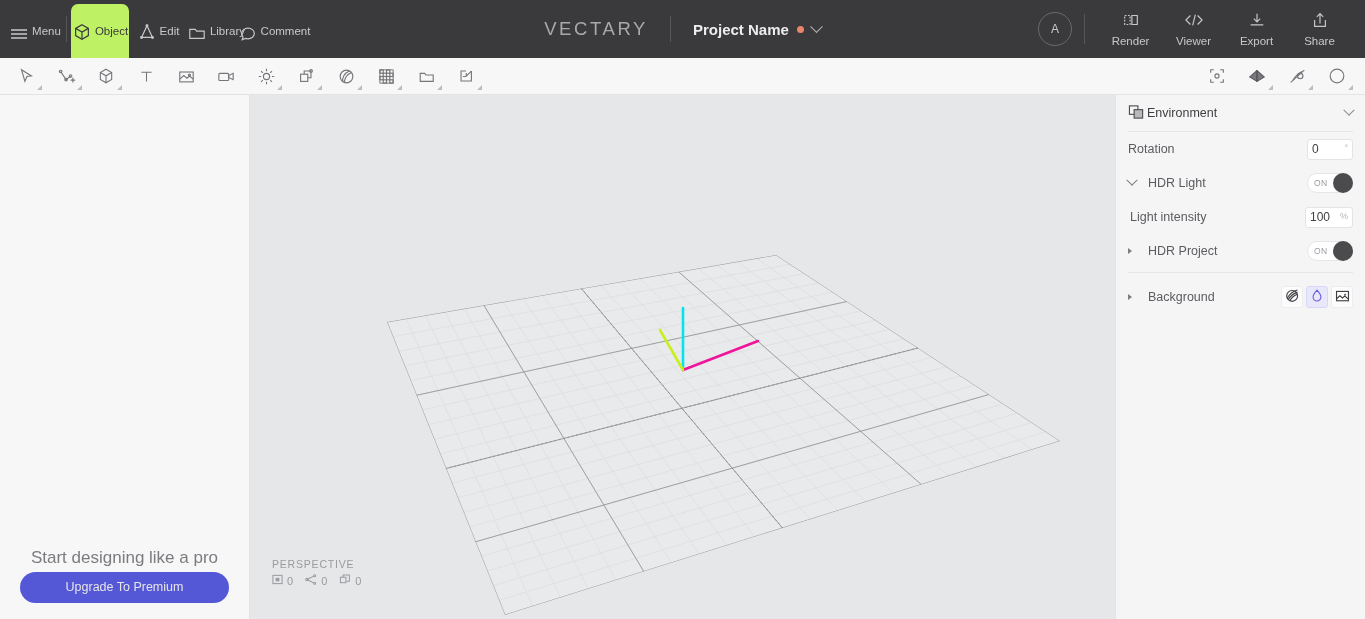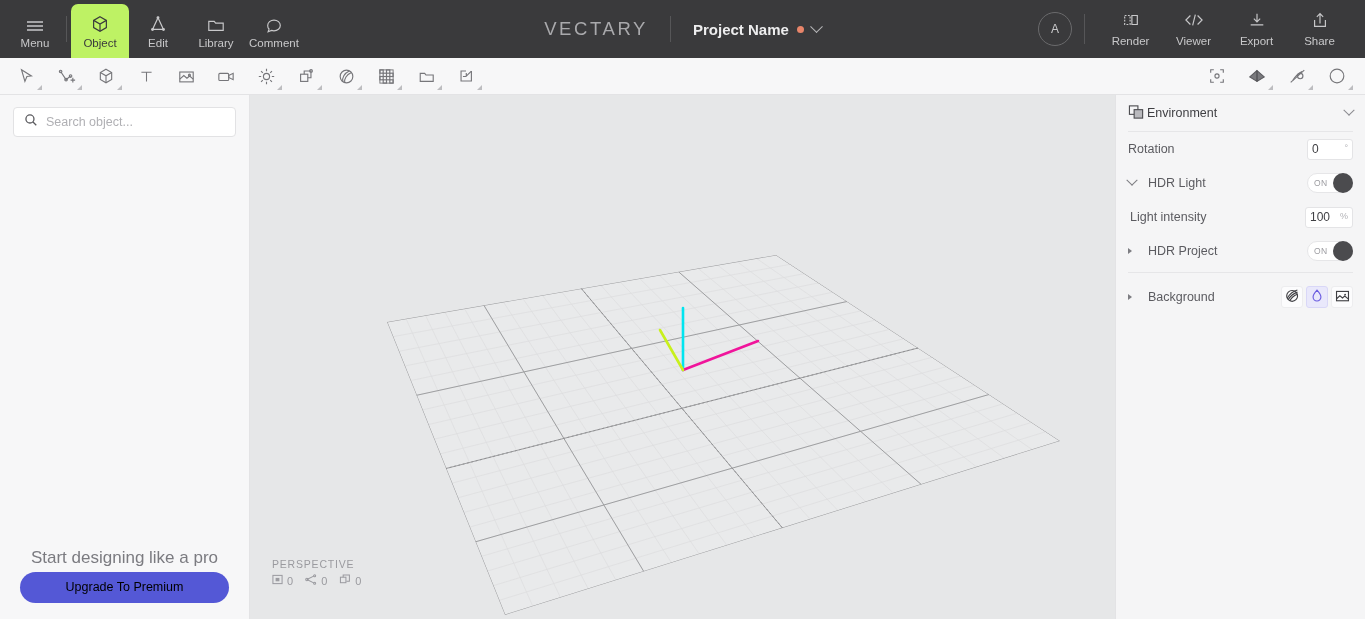--- a/index.html
+++ b/index.html
@@ -15,21 +15,21 @@
   
   .topbar {
     height: 58px; flex: 0 0 58px;
     background: #3A3A3C;
     display: flex; align-items: stretch;
     position: relative;
     color: #D2D2D4;
   }
   .tb-left { display: flex; align-items: stretch; padding-left: 6px; }
   .tab {
-    width: 58px; display: flex; flex-direction: column;
+    width: 58px; display: flex; flex-direction: row;
     align-items: center; justify-content: center;
     gap: 3px; cursor: pointer;
     font-size: 11.5px; color: #C8C8CA;
     border-radius: 7px 7px 0 0;
     margin-top: 4px;
     user-select: none;
   }
   .tab .ico { height: 21px; display: flex; align-items: flex-end; }
   .tab.active { background: #bef264; color: #3A3A3C; }
   .tab.active svg { stroke: #3A3A3C; }
@@ -120,21 +120,21 @@
     margin-top: 82px; text-align:center; padding: 0 28px;
   }
   .emptystate .layers { display:flex; justify-content:center; margin-bottom: 18px; }
   .emptystate h3 { font-size: 13.5px; color:#4A4A4E; font-weight:700; margin-bottom: 14px; }
   .emptystate p { font-size: 12px; color:#8D8D92; line-height: 1.27; }
 
   .upsell { position:absolute; left:0; right:0; bottom: 16px; text-align:center; padding: 0 20px; }
   .upsell .uptxt { font-size:17px; color:#7B7B80; margin-bottom: 4px; }
   .upbtn {
     display:block; width:100%; height:31px; line-height:31px;
-    background:#5458D6; color:#000000; border:none; border-radius: 16px;
+    background:#5458D6; color:#e5e5e5; border:none; border-radius: 16px;
     font-size: 12.5px; font-family:"Liberation Sans", sans-serif;
     cursor:pointer;
   }
 
   
   .viewport {
     flex: 1 1 auto; position:relative;
     background:#E6E7E8; overflow:hidden;
   }
   .statusinfo { position:absolute; left:22px; bottom:32px; user-select:none; }
@@ -415,31 +415,20 @@
         <svg width="20" height="20" viewBox="0 0 22 22">
             <circle cx="11" cy="11" r="7.5"></circle>
           </svg>
       </div>
     </div>
   </div>
 
   <div class="body">
 
     <div class="leftpanel">
-      <div class="searchwrap">
-        <div class="searchbox">
-          <span>
-            <svg width="14" height="14" viewBox="0 0 16 16">
-                <circle cx="6.8" cy="6.8" r="4.6"></circle>
-                <path d="M10.3 10.3L14 14"></path>
-              </svg>
-          </span>
-          <input type="text" placeholder="Search object..." style="">
-        </div>
-      </div>
 
 
       <div class="upsell">
         <div class="uptxt">Start designing like a pro</div>
         <button class="upbtn">Upgrade To Premium</button>
       </div>
     </div>
 
     <div class="viewport">
       <svg width="866" height="524" viewBox="0 0 866 524" style="position:absolute;left:0;top:0;">

